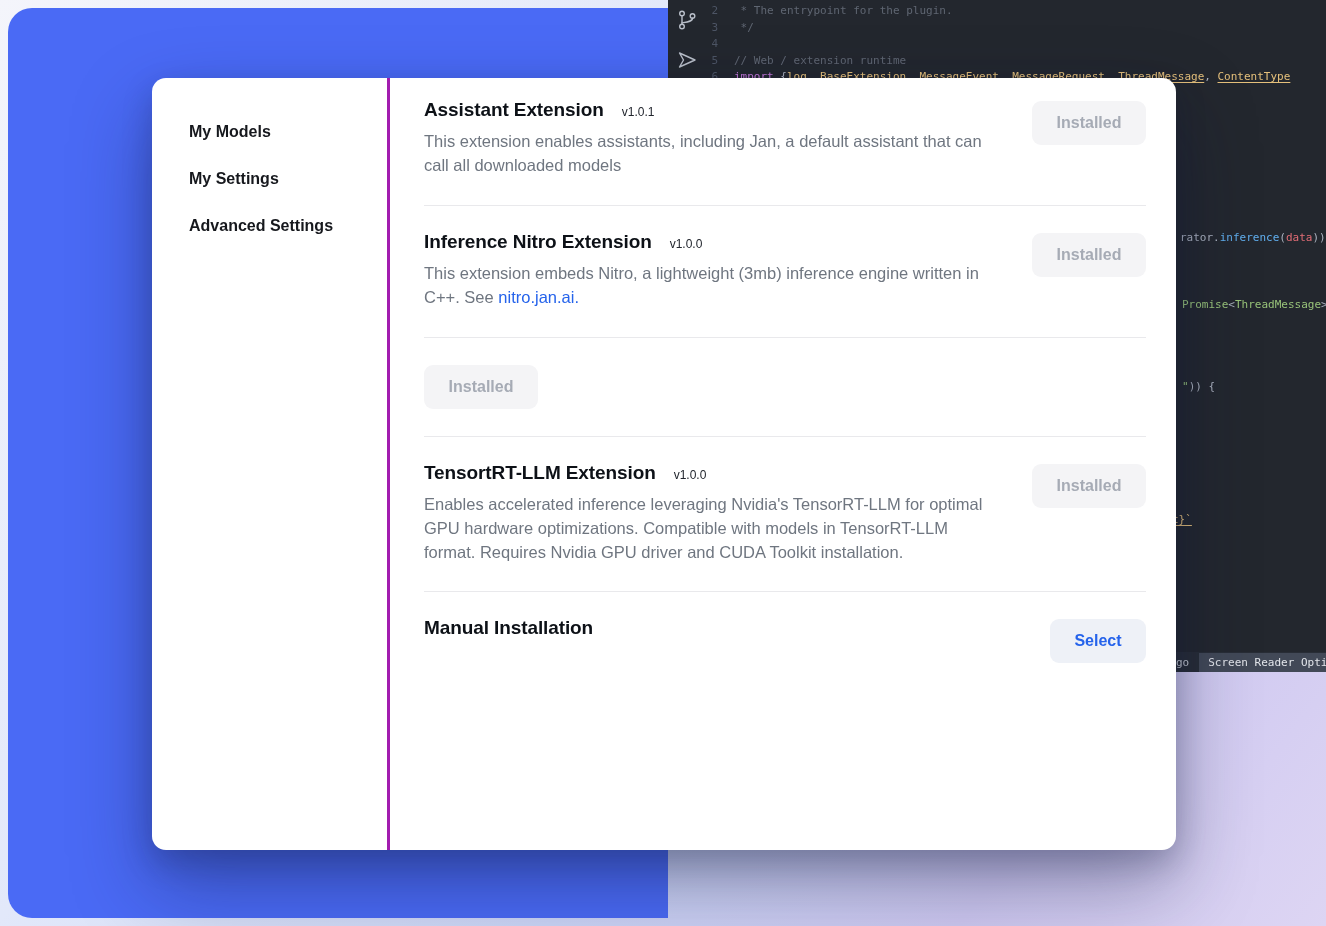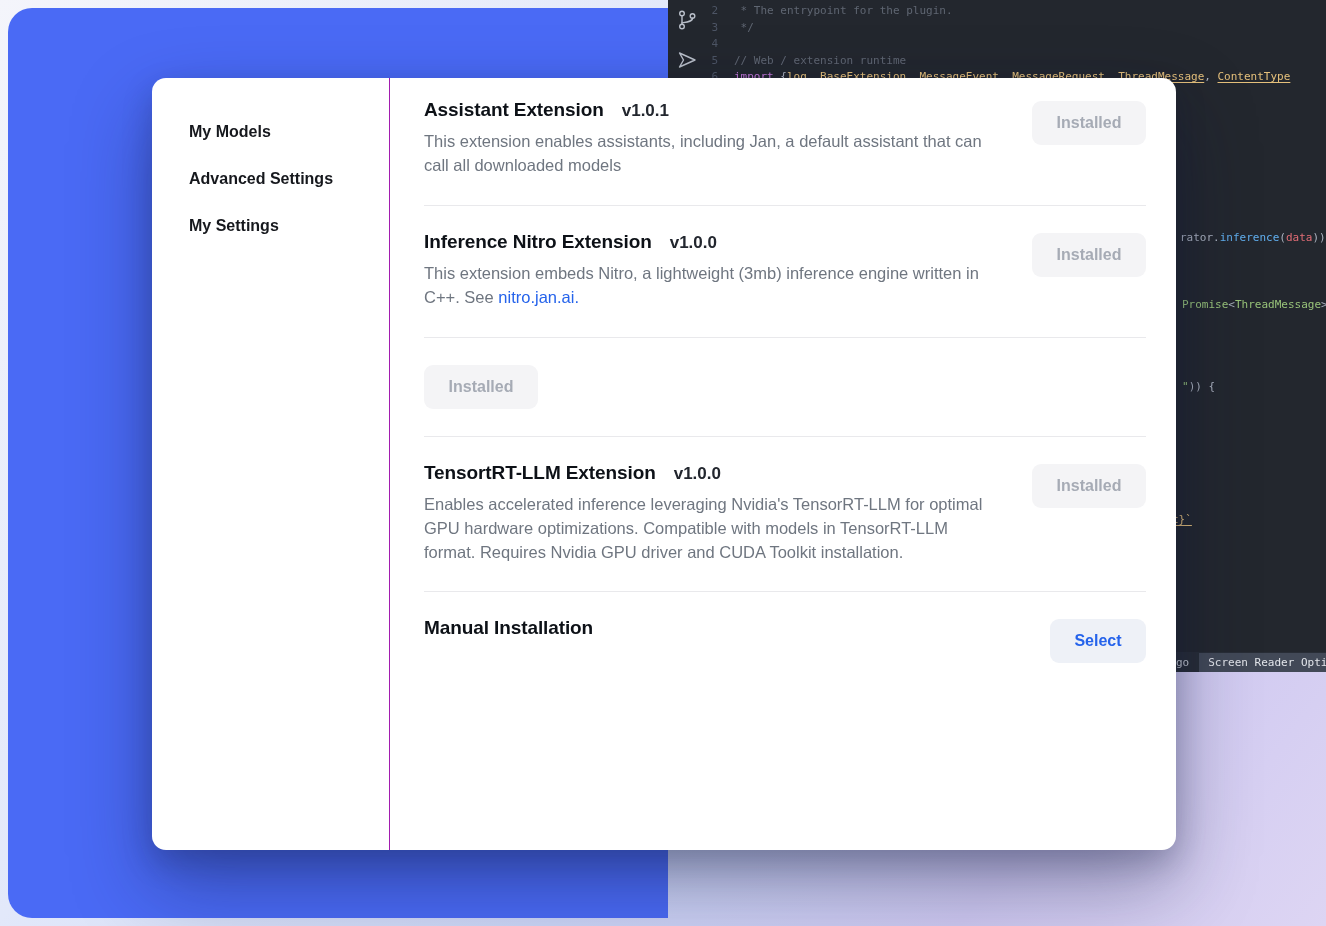--- a/index.html
+++ b/index.html
@@ -42,36 +42,36 @@
     background: #282d36; display: flex; align-items: center; gap: 10px;
     padding-left: 508px; font-size: 11px; color: #c8ccd4; overflow: hidden;
   }
   .status-badge { background: #424957; color: #e2e5ea; padding: 3px 9px; white-space: nowrap; }
   
   .card {
     position: absolute; left: 152px; top: 78px; width: 1024px; height: 772px;
     background: #ffffff; border-radius: 14px; display: flex; overflow: hidden;
     box-shadow: 0 35px 80px rgba(15,23,60,.38), 0 12px 30px rgba(15,23,60,.22);
   }
-  .sidebar { width: 238px; flex-shrink: 0; padding: 34px 16px 0 22px; border-right: 1px solid #a21caf; }
+  .sidebar { width: 238px; flex-shrink: 0; padding: 34px 16px 0 22px; border-right: 3px solid #a21caf; }
   .side-item {
     font-size: 16px; font-weight: 700; color: #16181d; padding: 11px 15px;
     border-radius: 8px; margin-bottom: 7px; cursor: pointer; white-space: nowrap;
   }
   .side-item.active { background: #f3f3f5; }
   .content { flex: 1; padding: 0 30px 0 34px; }
   .ext-row {
     display: flex; align-items: flex-start; justify-content: space-between; gap: 24px;
     padding: 25px 0 27px; border-bottom: 1px solid #e9e9ec;
   }
   .ext-row:first-child { padding-top: 21px; }
   .ext-row.last { border-bottom: none; }
   .ext-head { display: flex; align-items: baseline; gap: 18px; }
   .ext-title { margin: 0; font-size: 19px; font-weight: 700; color: #0d1117; letter-spacing: -0.1px; }
-  .ext-version { font-size: 17px; color: #22262e; font-weight: bold; }
+  .ext-version { font-size: 12px; color: #22262e; }
   .ext-desc { margin: 9px 0 0; font-size: 16.5px; line-height: 1.45; color: #6f7680; max-width: 572px; }
   .link { color: #2563eb; text-decoration: none; cursor: pointer; }
   .btn {
     border: none; border-radius: 9px; height: 44px; min-width: 114px; padding: 0 24px;
     font-size: 16px; font-weight: 600; font-family: inherit; flex-shrink: 0; margin-top: 2px;
   }
   .btn.installed { background: #f4f4f6; color: #a6abb5; cursor: default; }
   .btn.select { background: #eef1f7; color: #2563eb; cursor: pointer; min-width: 96px; }
 </style>
 </head>
@@ -114,22 +114,22 @@
 
     <div class="status-bar">
       <span>go</span>
       <span class="status-badge">Screen Reader Optimized</span>
     </div>
   </div>
 
   <div class="card">
     <aside class="sidebar">
       <div class="side-item">My Models</div>
+      <div class="side-item">My Settings</div>
       <div class="side-item">Advanced Settings</div>
-      <div class="side-item">My Settings</div>
     </aside>
 
     <main class="content">
 
       <section class="ext-row">
         <div class="ext-info">
           <div class="ext-head">
             <h2 class="ext-title">Assistant Extension</h2>
             <span class="ext-version">v1.0.1</span>
           </div>

